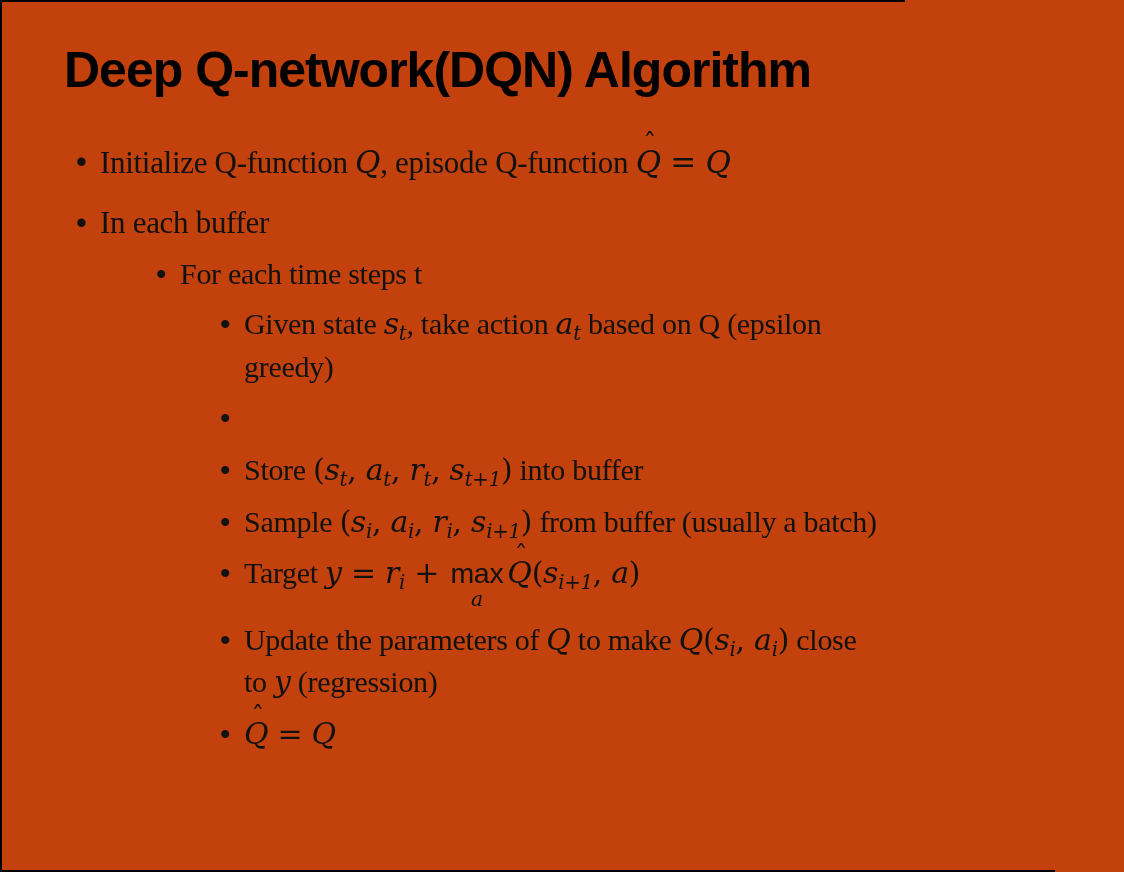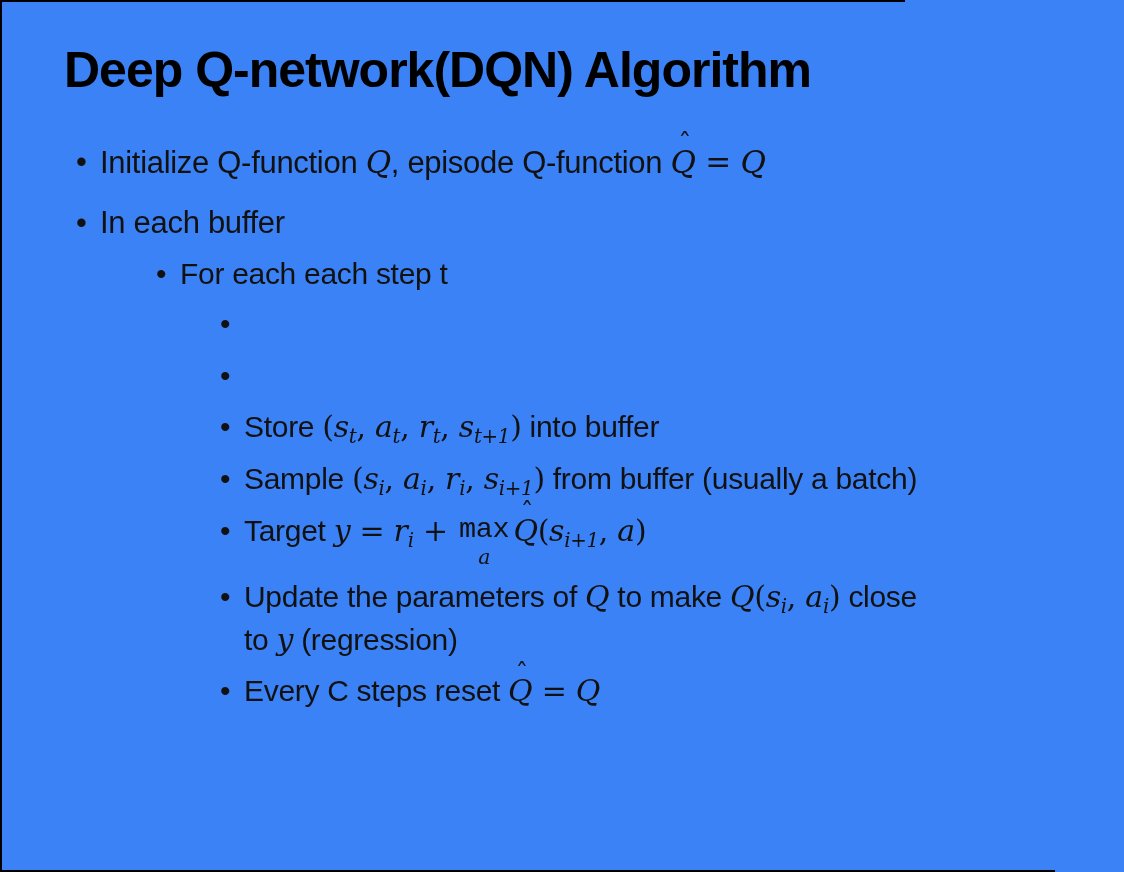--- a/index.html
+++ b/index.html
@@ -4,21 +4,21 @@
 <style>
   html, body {
     margin: 0;
     padding: 0;
     background: #ffffff;
   }
   .slide {
     position: relative;
     width: 1124px;
     height: 872px;
-    background: #3b82f6;
+    background: #c2410c;
     overflow: hidden;
     box-sizing: border-box;
     font-family: "Liberation Sans", sans-serif;
     color: #111111;
   }
   
   .border-left {
     position: absolute; left: 0; top: 0; width: 2px; height: 872px; background: #000;
   }
   .border-top {
@@ -58,21 +58,21 @@
   li.lv1.tight { margin-bottom: 8px; }
   .marker {
     flex: 0 0 24px;
     width: 24px;
   }
   .btext {
     flex: 1 1 auto;
     min-width: 0;
   }
   
-  .seg-n { font-family: Liberation Sans, sans-serif; }
+  .seg-n { font-family: Liberation Serif, serif; }
   .seg-m {
     font-family: "DejaVu Serif", serif;
     font-style: italic;
   }
   .seg-r {
     font-family: "DejaVu Serif", serif;
     font-style: normal;
   }
   sub.seg-s {
     font-family: "DejaVu Serif", serif;
@@ -96,21 +96,21 @@
   }
   .maxwrap {
     display: inline-block;
     text-align: center;
     vertical-align: -0.78em;
     line-height: 1;
     margin: 0 4px 0 2px;
   }
   .max-top {
     display: block;
-    font-family: Liberation Mono, monospace;
+    font-family: Liberation Sans, sans-serif;
     font-style: normal;
     font-size: 0.95em;
   }
   .max-under {
     display: block;
     font-family: "DejaVu Serif", serif;
     font-style: italic;
     font-size: 0.68em;
     margin-top: 2px;
   }
@@ -130,24 +130,25 @@
       <li class="bullet lv1">
         <span class="marker">•</span>
         <span class="btext"><span class="seg-n">Initialize Q-function </span><span class="seg-m">Q</span><span class="seg-n">, episode Q-function </span><span class="hatwrap"><span class="hat">ˆ</span><span class="seg-m">Q</span></span><span class="seg-r"> = </span><span class="seg-m">Q</span></span>
       </li>
       <li class="bullet lv1 tight">
         <span class="marker">•</span>
         <span class="btext"><span class="seg-n">In each buffer</span></span>
       </li>
       <li class="bullet lv2">
         <span class="marker">•</span>
-        <span class="btext"><span class="seg-n">For each each step t</span></span>
+        <span class="btext"><span class="seg-n">For each time steps t</span></span>
       </li>
       <li class="bullet lv3">
         <span class="marker">•</span>
+        <span class="btext"><span class="seg-n">Given state </span><span class="seg-m">s</span><sub class="seg-s">t</sub><span class="seg-n">, take action </span><span class="seg-m">a</span><sub class="seg-s">t</sub><span class="seg-n"> based on Q (epsilon</span><br><span class="seg-n">greedy)</span></span>
       </li>
       <li class="bullet lv3">
         <span class="marker">•</span>
       </li>
       <li class="bullet lv3">
         <span class="marker">•</span>
         <span class="btext"><span class="seg-n">Store </span><span class="seg-r">(</span><span class="seg-m">s</span><sub class="seg-s">t</sub><span class="seg-r">, </span><span class="seg-m">a</span><sub class="seg-s">t</sub><span class="seg-r">, </span><span class="seg-m">r</span><sub class="seg-s">t</sub><span class="seg-r">, </span><span class="seg-m">s</span><sub class="seg-s">t+1</sub><span class="seg-r">)</span><span class="seg-n"> into buffer</span></span>
       </li>
       <li class="bullet lv3">
         <span class="marker">•</span>
@@ -156,17 +157,17 @@
       <li class="bullet lv3">
         <span class="marker">•</span>
         <span class="btext"><span class="seg-n">Target </span><span class="seg-m">y</span><span class="seg-r"> = </span><span class="seg-m">r</span><sub class="seg-s">i</sub><span class="seg-r"> + </span><span class="maxwrap"><span class="max-top">max</span><span class="max-under">a</span></span><span class="hatwrap"><span class="hat">ˆ</span><span class="seg-m">Q</span></span><span class="seg-r">(</span><span class="seg-m">s</span><sub class="seg-s">i+1</sub><span class="seg-r">, </span><span class="seg-m">a</span><span class="seg-r">)</span></span>
       </li>
       <li class="bullet lv3">
         <span class="marker">•</span>
         <span class="btext"><span class="seg-n">Update the parameters of </span><span class="seg-m">Q</span><span class="seg-n"> to make </span><span class="seg-m">Q</span><span class="seg-r">(</span><span class="seg-m">s</span><sub class="seg-s">i</sub><span class="seg-r">, </span><span class="seg-m">a</span><sub class="seg-s">i</sub><span class="seg-r">)</span><span class="seg-n"> close</span><br><span class="seg-n">to </span><span class="seg-m">y</span><span class="seg-n"> (regression)</span></span>
       </li>
       <li class="bullet lv3">
         <span class="marker">•</span>
-        <span class="btext"><span class="seg-n">Every C steps reset </span><span class="hatwrap"><span class="hat">ˆ</span><span class="seg-m">Q</span></span><span class="seg-r"> = </span><span class="seg-m">Q</span></span>
+        <span class="btext"><span class="hatwrap"><span class="hat">ˆ</span><span class="seg-m">Q</span></span><span class="seg-r"> = </span><span class="seg-m">Q</span></span>
       </li>
     </ul>
   </div>
 </div>
 
 </body></html>

